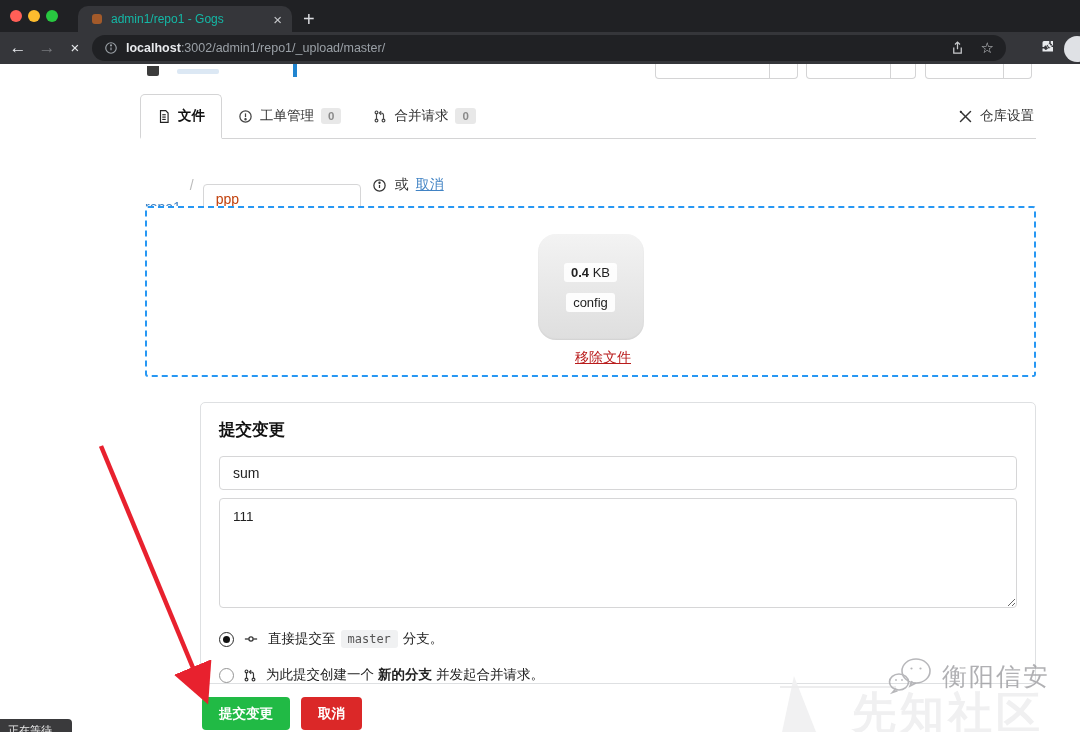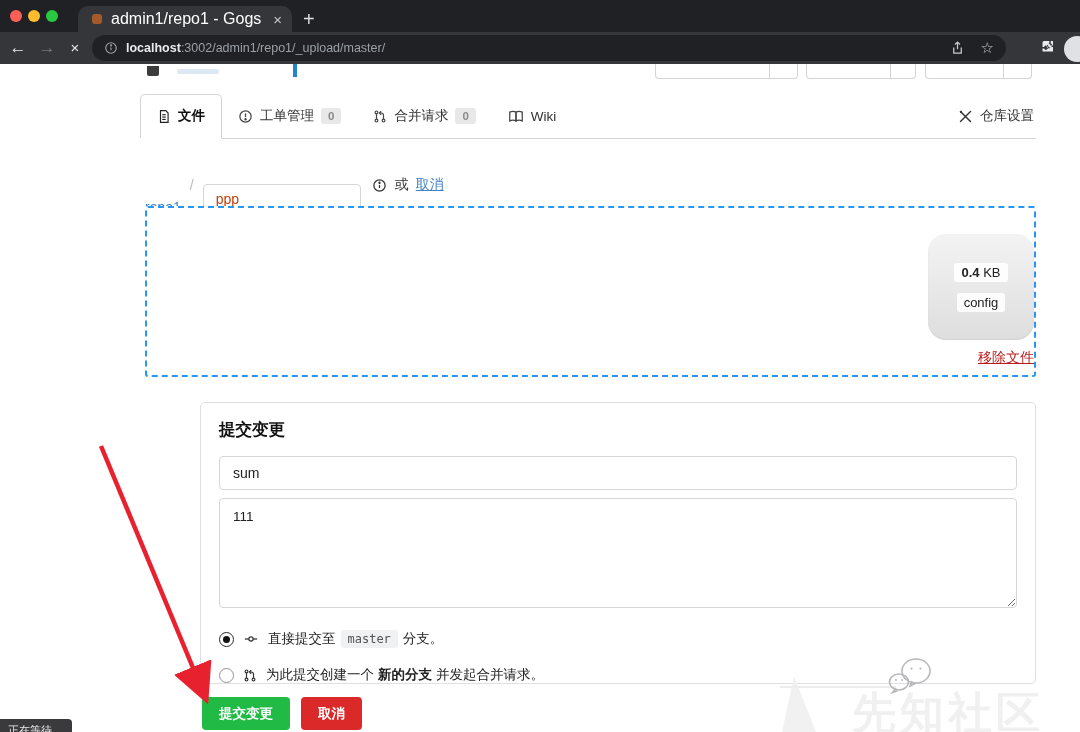--- a/index.html
+++ b/index.html
@@ -8,21 +8,21 @@
   #screen { position:relative; width:1080px; height:732px; background:#fff; overflow:hidden; margin:0 auto; }
 
   
   #titlebar { position:absolute; left:0; top:0; width:1080px; height:32px; background:#202124; }
   .traffic { position:absolute; top:10px; width:12px; height:12px; border-radius:50%; }
   #tl-red   { left:10px; background:#ff5f57; }
   #tl-yellow{ left:28px; background:#febc2e; }
   #tl-green { left:46px; background:#28c840; }
   #browser-tab { position:absolute; left:78px; top:6px; width:214px; height:26px; background:#35363a; border-radius:10px 10px 0 0; display:flex; align-items:center; padding:0 10px; }
   #tab-favicon { width:10px; height:10px; border-radius:3px; background:#a35a2a; margin:0 9px 0 4px; flex:none; }
-  #tab-title { color:#ffffff; font-size:16px; white-space:nowrap; overflow:hidden; flex:1; }
+  #tab-title { color:#14b8a6; font-size:12px; white-space:nowrap; overflow:hidden; flex:1; }
   #tab-close { color:#c7c9cc; font-size:15px; line-height:15px; margin-left:6px; cursor:default; }
   #new-tab { position:absolute; left:303px; top:6px; color:#dadce0; font-size:20px; line-height:26px; }
   #toolbar { position:absolute; left:0; top:32px; width:1080px; height:32px; background:#35363a; }
   .nav-ic { position:absolute; top:0; height:32px; line-height:31px; font-size:17px; text-align:center; width:26px; }
   #back-icon    { left:5px;  color:#e8eaed; }
   #forward-icon { left:34px; color:#77797d; }
   #stop-icon    { left:62px; color:#e8eaed; font-size:15px; }
   #urlbar { position:absolute; left:92px; top:35px; width:914px; height:26px; background:#202124; border-radius:13px; display:flex; align-items:center; padding:0 12px; }
   #url-info-icon { flex:none; margin-right:8px; display:flex; }
   #url-text { font-size:12.5px; white-space:nowrap; overflow:hidden; flex:1; }
@@ -52,21 +52,21 @@
   
   #path-bar { position:absolute; left:145px; top:155px; display:flex; align-items:center; font-size:14px; }
   #repo-link { color:#4183c4;margin-top:44px; }
   #path-sep { color:#bbb; margin:0 9px; }
   #filename-input { width:158px; height:31px; border:1px solid #d6d6d7; border-radius:4px; padding:0 12px; font-size:14px; color:#c2410c; font-family:"Liberation Sans","DejaVu Sans",sans-serif; outline:none;margin-top:28px; }
   #path-info-icon { margin:0 8px 0 11px; display:flex; }
   #or-text { color:#333; }
   #cancel-link { color:#4183c4; margin-left:7px; }
 
   
-  #dropzone { position:absolute; left:145px; top:206px; width:891px; height:171px; border:2px dashed #2797f3; border-radius:3px; background:#fff; display:flex; flex-direction:column; align-items:flex-end; padding-top:26px; }
+  #dropzone { position:absolute; left:145px; top:206px; width:891px; height:171px; border:2px dashed #2797f3; border-radius:3px; background:#fff; display:flex; flex-direction:column; align-items:center; padding-top:26px; }
   #file-card { width:106px; height:106px; border-radius:18px; background:linear-gradient(180deg,#f3f3f3 0%,#dedede 100%); box-shadow:inset 0 -1px 2px rgba(0,0,0,.06); display:flex; flex-direction:column; align-items:center; justify-content:center; gap:11px; }
   .dz-chip { background:rgba(255,255,255,.9); border-radius:3px; padding:2px 7px; font-size:13px; color:#222; }
   #file-size b { font-weight:700; }
   #remove-file-link { margin-top:9px; color:#b91c1c; font-size:14px;margin-left:25px; }
 
   
   #commit-panel { position:absolute; left:200px; top:402px; width:836px; height:282px; background:#fff; border:1px solid #dee0e2; border-radius:5px; padding:16px 18px; }
   #commit-heading { font-size:16.5px; font-weight:700; color:#111; margin-bottom:15px; }
   #summary-input { width:100%; height:34px; border:1px solid #d6d6d7; border-radius:4px; padding:5px 13px; font-size:14px; color:#222; outline:none; font-family:"Liberation Sans","DejaVu Sans",sans-serif; }
   #message-textarea { width:100%; height:110px; margin-top:8px; border:1px solid #d6d6d7; border-radius:4px; padding:10px 13px; font-size:13.5px; color:#222; outline:none; resize:vertical; font-family:"Liberation Sans","DejaVu Sans",sans-serif; }
@@ -183,29 +183,20 @@
           <circle cx="6" cy="5" r="2.4"></circle>
             <circle cx="6" cy="19" r="2.4"></circle>
             <circle cx="18" cy="19" r="2.4"></circle>
           <line x1="6" y1="7.4" x2="6" y2="16.6"></line>
             <path d="M18 16.6V10a4 4 0 0 0-4-4h-2"></path>
             <polyline points="14,3 11,6 14,9"></polyline>
         </svg>
       </span>
       <span>合并请求</span>
       <span class="cnt">0</span>
-    </div>
-    <div class="rtab">
-      <span class="ic">
-        <svg width="16" height="15" viewBox="0 0 24 24" fill="none" stroke="#444" stroke-width="2">
-          <path d="M2 5c3-1.6 7-1.6 10 0v14c-3-1.6-7-1.6-10 0z"></path>
-            <path d="M22 5c-3-1.6-7-1.6-10 0v14c3-1.6 7-1.6 10 0z"></path>
-        </svg>
-      </span>
-      <span>Wiki</span>
     </div>
     <div id="settings-link">
       <span class="ic">
         <svg width="15" height="15" viewBox="0 0 24 24" fill="none" stroke="#333" stroke-width="2.4" stroke-linecap="round">
           <line x1="4" y1="4" x2="20" y2="20"></line>
             <line x1="20" y1="4" x2="4" y2="20"></line>
             <circle cx="4.6" cy="4.6" r="1.7" fill="#333" stroke="none"></circle>
         </svg>
       </span>
       <span>仓库设置</span>
@@ -293,17 +284,18 @@
         <ellipse cx="28" cy="15" rx="14" ry="12"></ellipse>
         <path d="M24 25l-2 5 6-3"></path>
         <circle cx="23.5" cy="12.5" r="1.1" fill="#a6a6aa" stroke="none"></circle>
         <circle cx="32.5" cy="12.5" r="1.1" fill="#a6a6aa" stroke="none"></circle>
         <ellipse cx="11" cy="26" rx="9.5" ry="8"></ellipse>
         <path d="M8 32.5l-3.5 4 5-1.8"></path>
         <circle cx="8" cy="24" r="0.9" fill="#a6a6aa" stroke="none"></circle>
         <circle cx="14" cy="24" r="0.9" fill="#a6a6aa" stroke="none"></circle>
       </svg>
     </span>
+    <span id="brand-text">衡阳信安</span>
   </div>
 
   <div id="status-tooltip">正在等待...</div>
 
 </div>
 
 </body></html>

